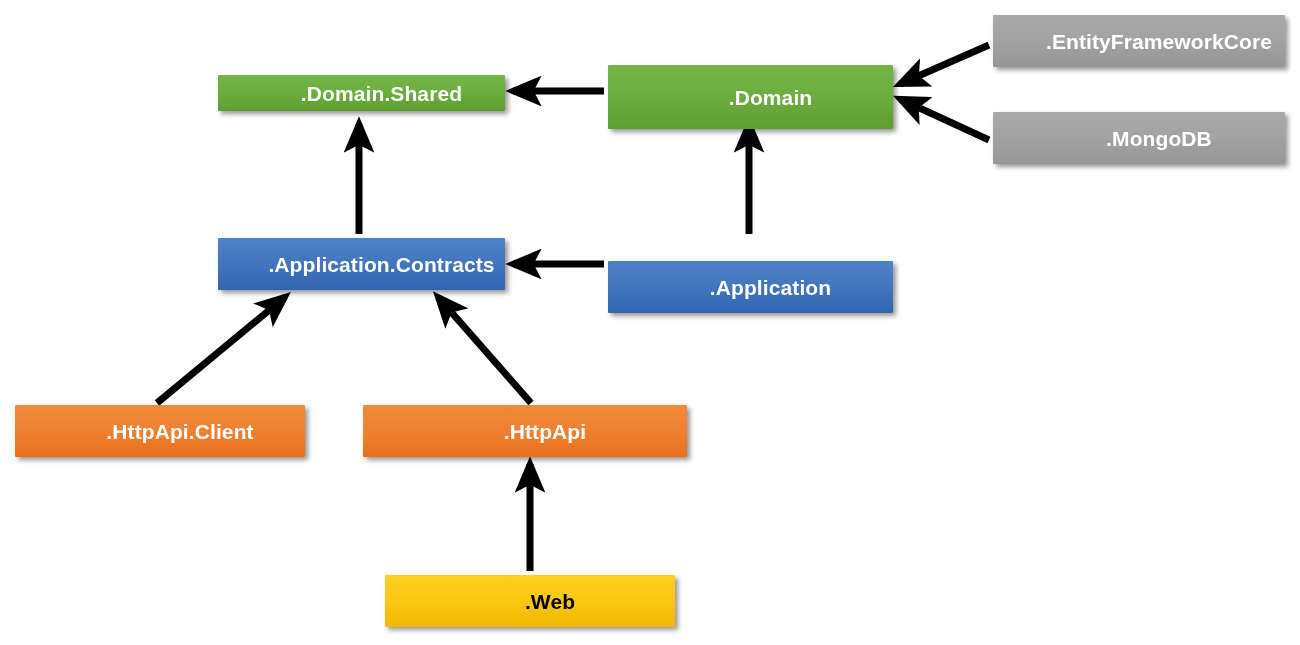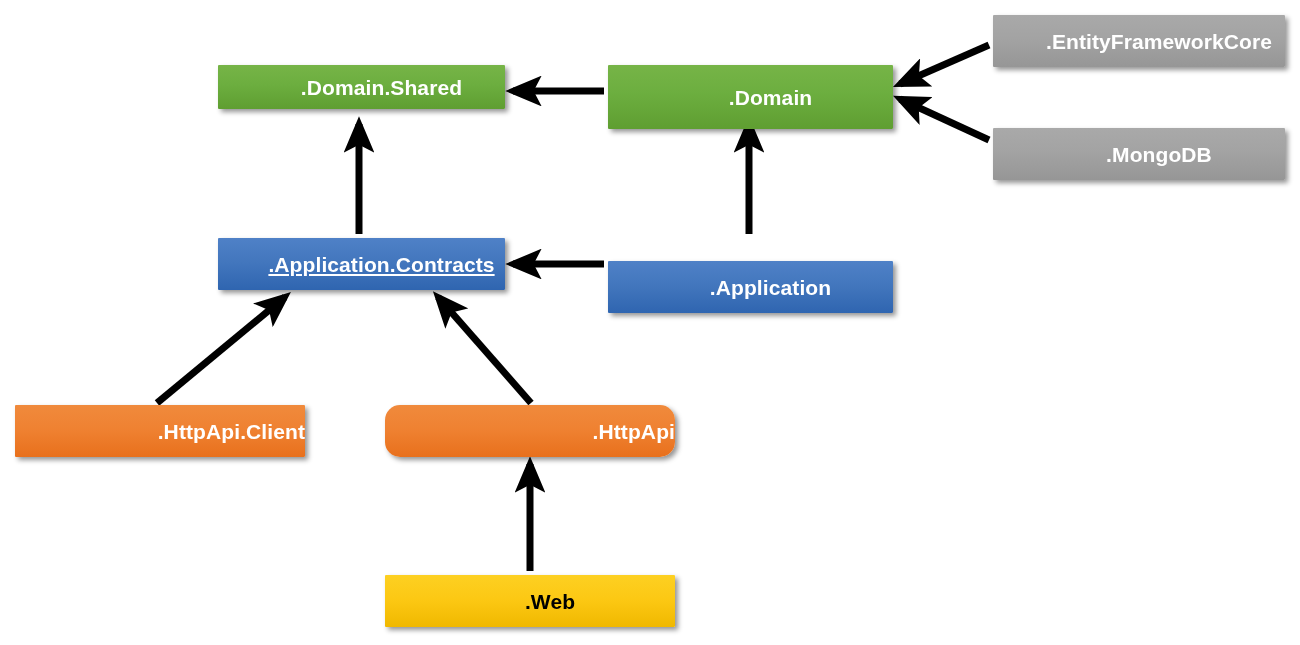--- a/index.html
+++ b/index.html
@@ -51,21 +51,20 @@
     background: linear-gradient(180deg, #76b447 0%, #6cae3f 45%, #5f9e31 100%);
   }
   .node.blue {
     background: linear-gradient(180deg, #4f81c7 0%, #4276bd 48%, #2f65b0 100%);
   }
   .node.gray {
     background: linear-gradient(180deg, #a9a9a9 0%, #a3a3a3 45%, #969696 100%);
   }
   .node.orange {
     background: linear-gradient(180deg, #f08a3c 0%, #ef8131 48%, #e8701c 100%);
-    justify-content: flex-end;
   }
   .node.yellow {
     background: linear-gradient(180deg, #fdd022 0%, #fcc813 48%, #f0b800 100%);
     color: #000000;
   }
 </style>
 </head>
 <body>
 
 <div id="diagram-root">
@@ -82,49 +81,49 @@
         <line x1="989" y1="140" x2="900" y2="99" stroke="#000000" stroke-width="7" marker-end="url(#arrowhead)"></line>
         <line x1="359" y1="234" x2="359" y2="124" stroke="#000000" stroke-width="7" marker-end="url(#arrowhead)"></line>
         <line x1="749" y1="234" x2="749" y2="124" stroke="#000000" stroke-width="7" marker-end="url(#arrowhead)"></line>
         <line x1="604" y1="264" x2="513" y2="264" stroke="#000000" stroke-width="7" marker-end="url(#arrowhead)"></line>
         <line x1="157" y1="403" x2="285" y2="297" stroke="#000000" stroke-width="7" marker-end="url(#arrowhead)"></line>
         <line x1="531" y1="403" x2="438" y2="297" stroke="#000000" stroke-width="7" marker-end="url(#arrowhead)"></line>
         <line x1="530" y1="571" x2="530" y2="464" stroke="#000000" stroke-width="7" marker-end="url(#arrowhead)"></line>
       </g>
   </svg>
 
-  <div class="node green" style="left: 218px; top: 65px; width: 287px; height: 44px; color: rgb(255, 255, 255);">
+  <div class="node green" style="left: 218px; top: 75px; width: 287px; height: 36px; color: rgb(255, 255, 255);">
     <span class="node-label">.Domain.Shared</span>
   </div>
 
   <div class="node green" style="left: 608px; top: 65px; width: 285px; height: 64px; color: rgb(255, 255, 255);">
     <span class="node-label">.Domain</span>
   </div>
 
   <div class="node gray" style="left: 993px; top: 15px; width: 292px; height: 52px; color: rgb(255, 255, 255);">
     <span class="node-label">.EntityFrameworkCore</span>
   </div>
 
-  <div class="node gray" style="left: 993px; top: 128px; width: 292px; height: 52px; color: rgb(255, 255, 255);">
+  <div class="node gray" style="left: 993px; top: 112px; width: 292px; height: 52px; color: rgb(255, 255, 255);">
     <span class="node-label">.MongoDB</span>
   </div>
 
-  <div class="node blue" style="left: 218px; top: 238px; width: 287px; height: 52px; color: rgb(255, 255, 255); text-decoration: underline;">
+  <div class="node blue" style="left: 218px; top: 238px; width: 287px; height: 52px; color: rgb(255, 255, 255);">
     <span class="node-label">.Application.Contracts</span>
   </div>
 
   <div class="node blue" style="left: 608px; top: 238px; width: 285px; height: 52px; color: rgb(255, 255, 255); margin-top: 23px;">
     <span class="node-label">.Application</span>
   </div>
 
   <div class="node orange" style="left: 15px; top: 405px; width: 290px; height: 52px; color: rgb(255, 255, 255);">
     <span class="node-label">.HttpApi.Client</span>
   </div>
 
-  <div class="node orange" style="left: 385px; top: 405px; width: 290px; height: 52px; color: rgb(255, 255, 255); border-radius: 15px;">
+  <div class="node orange" style="left: 363px; top: 405px; width: 324px; height: 52px; color: rgb(255, 255, 255);">
     <span class="node-label">.HttpApi</span>
   </div>
 
   <div class="node yellow" style="left: 385px; top: 575px; width: 290px; height: 52px; color: rgb(0, 0, 0);">
     <span class="node-label">.Web</span>
   </div>
 
 </div>
 
 </body></html>

